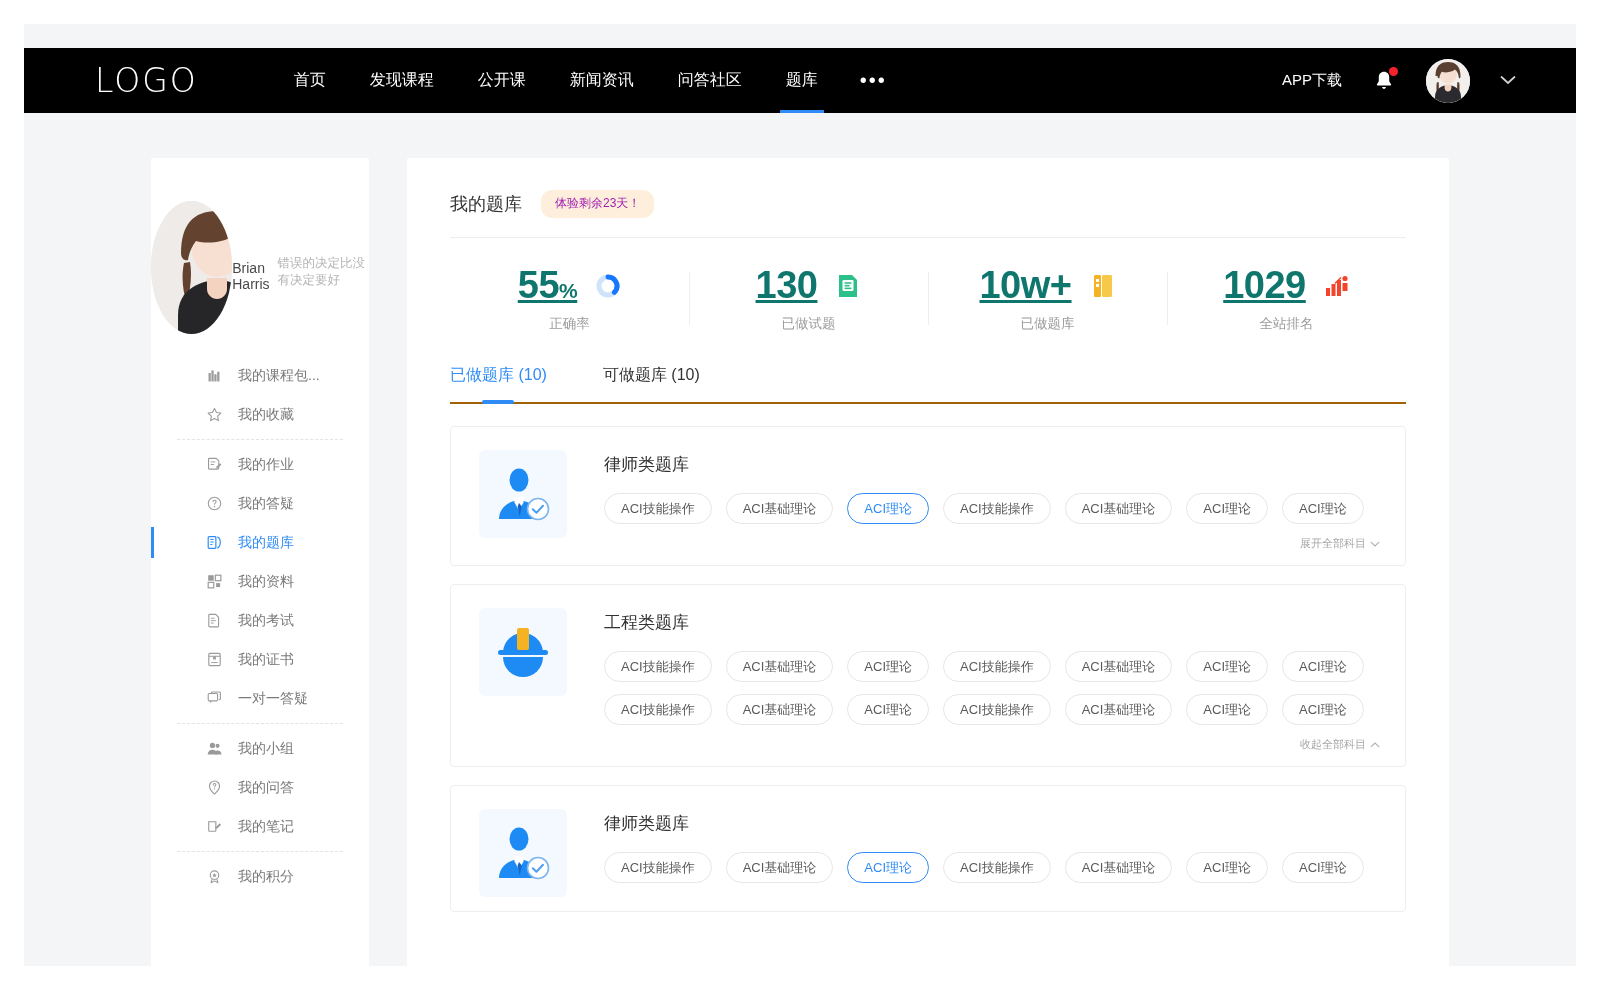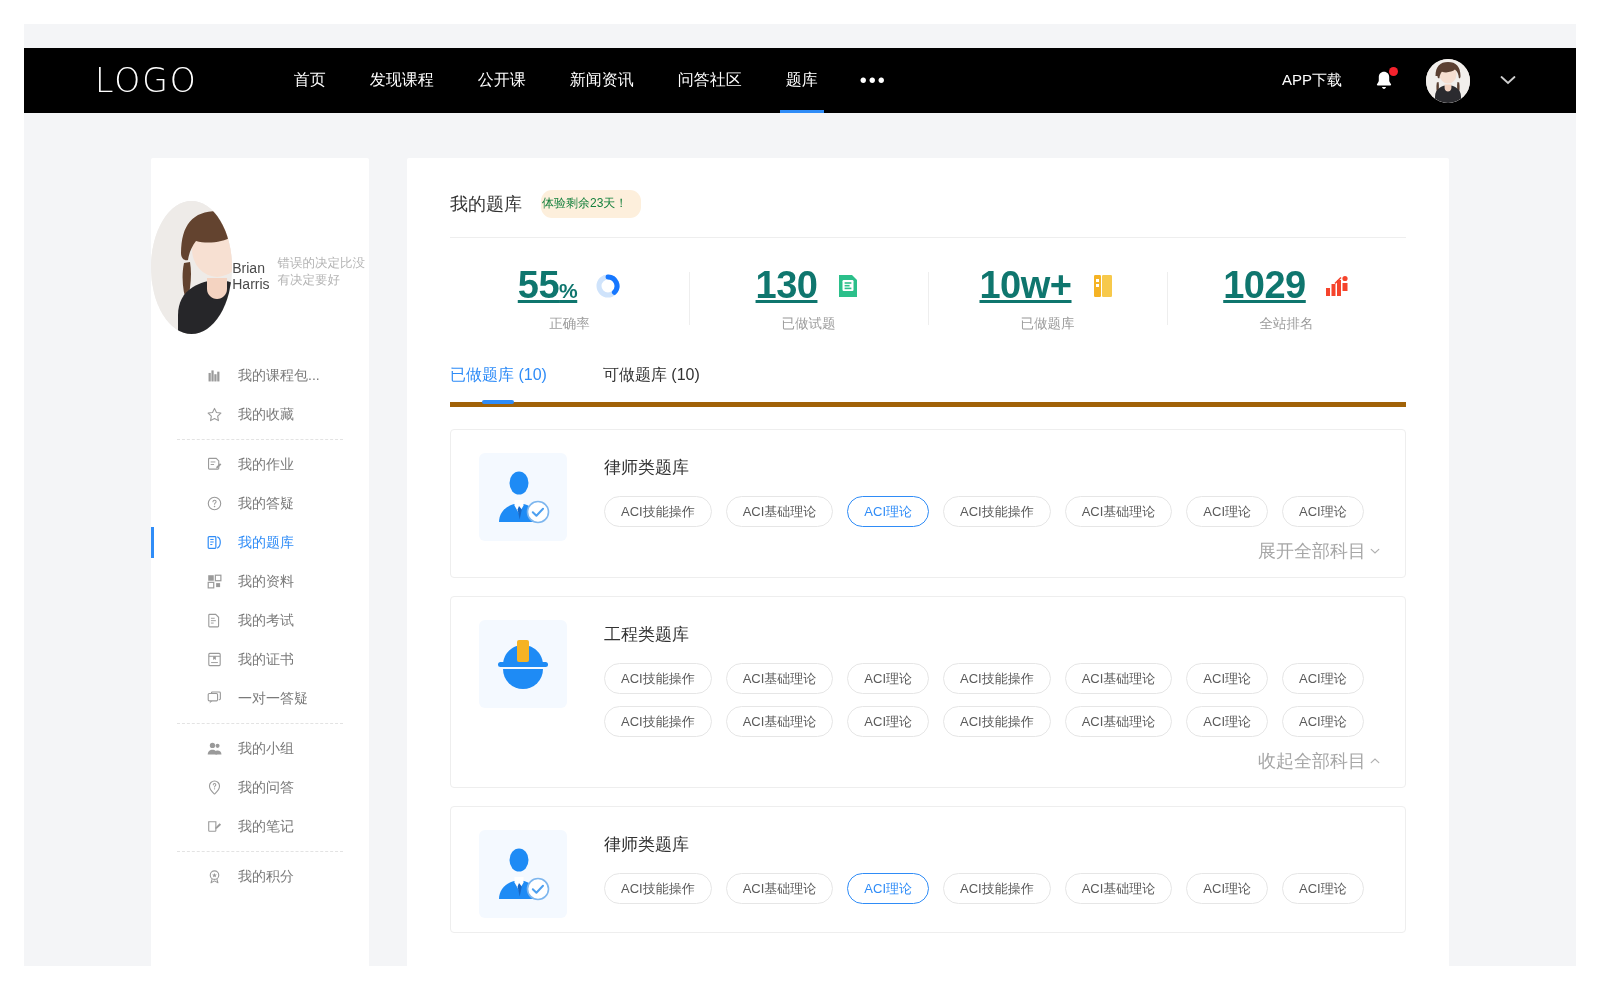--- a/index.html
+++ b/index.html
@@ -161,24 +161,24 @@
   .main-head {
     margin: 32px 43px 0 43px;
     display: flex; align-items: center;
     padding-bottom: 19px;
     border-bottom: 1px solid #eeeeee;
   }
   .main-title { font-size: 18px; color: #333333; }
   .trial-badge {
     margin-left: 19px;
     background: #fdefdc;
-    color: #15803d;
+    color: #a21caf;
     font-size: 12px;
     border-radius: 11px;
-    padding: 5px 14px 6px 1px;
+    padding: 5px 14px 6px 14px;
     white-space: nowrap;
   }
 
   
   .stats {
     margin: 0 43px;
     display: flex;
     padding-top: 26px;
     padding-bottom: 14px;
   }
@@ -202,21 +202,21 @@
     text-decoration: underline;
   }
   .stat-val .unit { font-size: 21px; font-weight: 700; }
   .stat-ico { width: 26px; height: 26px; display: flex; align-items: center; justify-content: center; }
   .stat-label { margin-top: 8px; font-size: 13.5px; color: #9b9b9b; }
 
   
   .tabs {
     margin: 18px 43px 0 43px;
     display: flex; gap: 56px;
-    border-bottom: 5px solid #a16207;
+    border-bottom: 2px solid #a16207;
   }
   .tab {
     position: relative;
     font-size: 16px; color: #333333;
     padding-bottom: 16px;
     cursor: pointer;
     white-space: nowrap;
   }
   .tab.active { color: #2f8cf7; }
   .tab.active::after {
@@ -260,21 +260,21 @@
     font-size: 13px; color: #5a5a5a;
     white-space: nowrap;
     cursor: pointer;
   }
   .tag.sel { border-color: #2f8cf7; color: #2f8cf7; }
   .expand-row {
     display: flex; justify-content: flex-end;
     margin-top: 2px;
   }
   .expand-link {
-    font-size: 18px; color: #a6a6a6;
+    font-size: 11px; color: #a6a6a6;
     cursor: pointer;
     display: flex; align-items: center; gap: 4px;
     white-space: nowrap;
   }
 </style>
 </head>
 <body>
 
 <div id="page">
 

